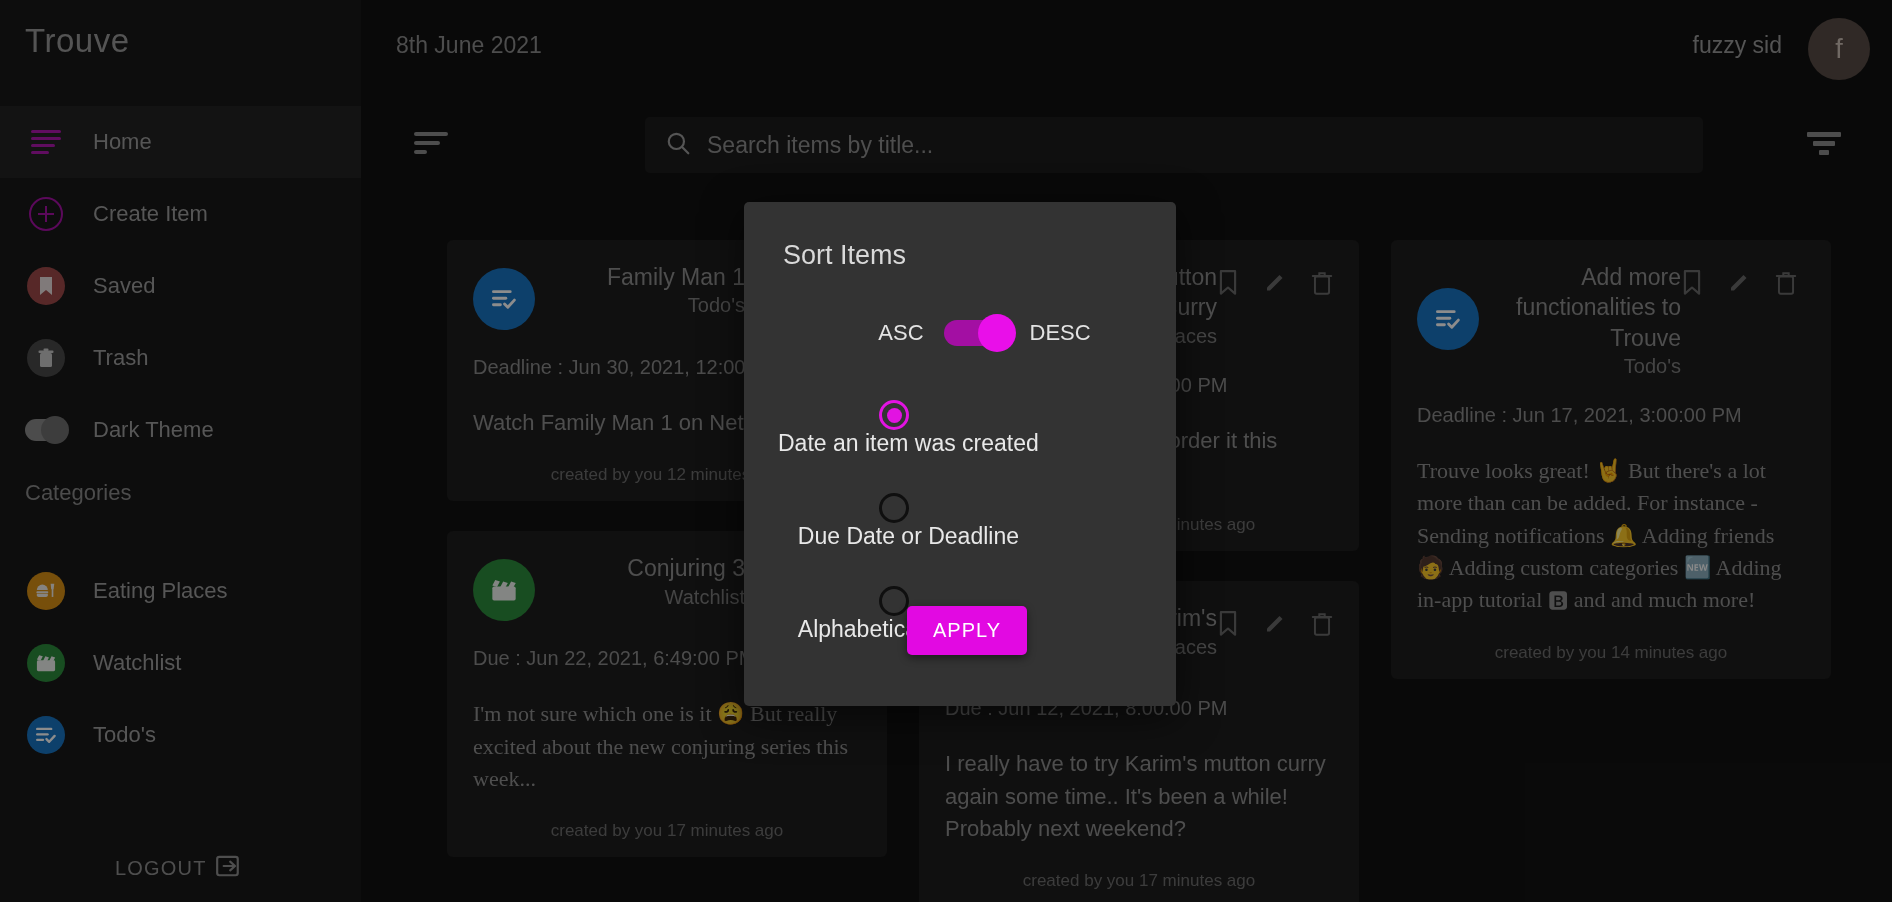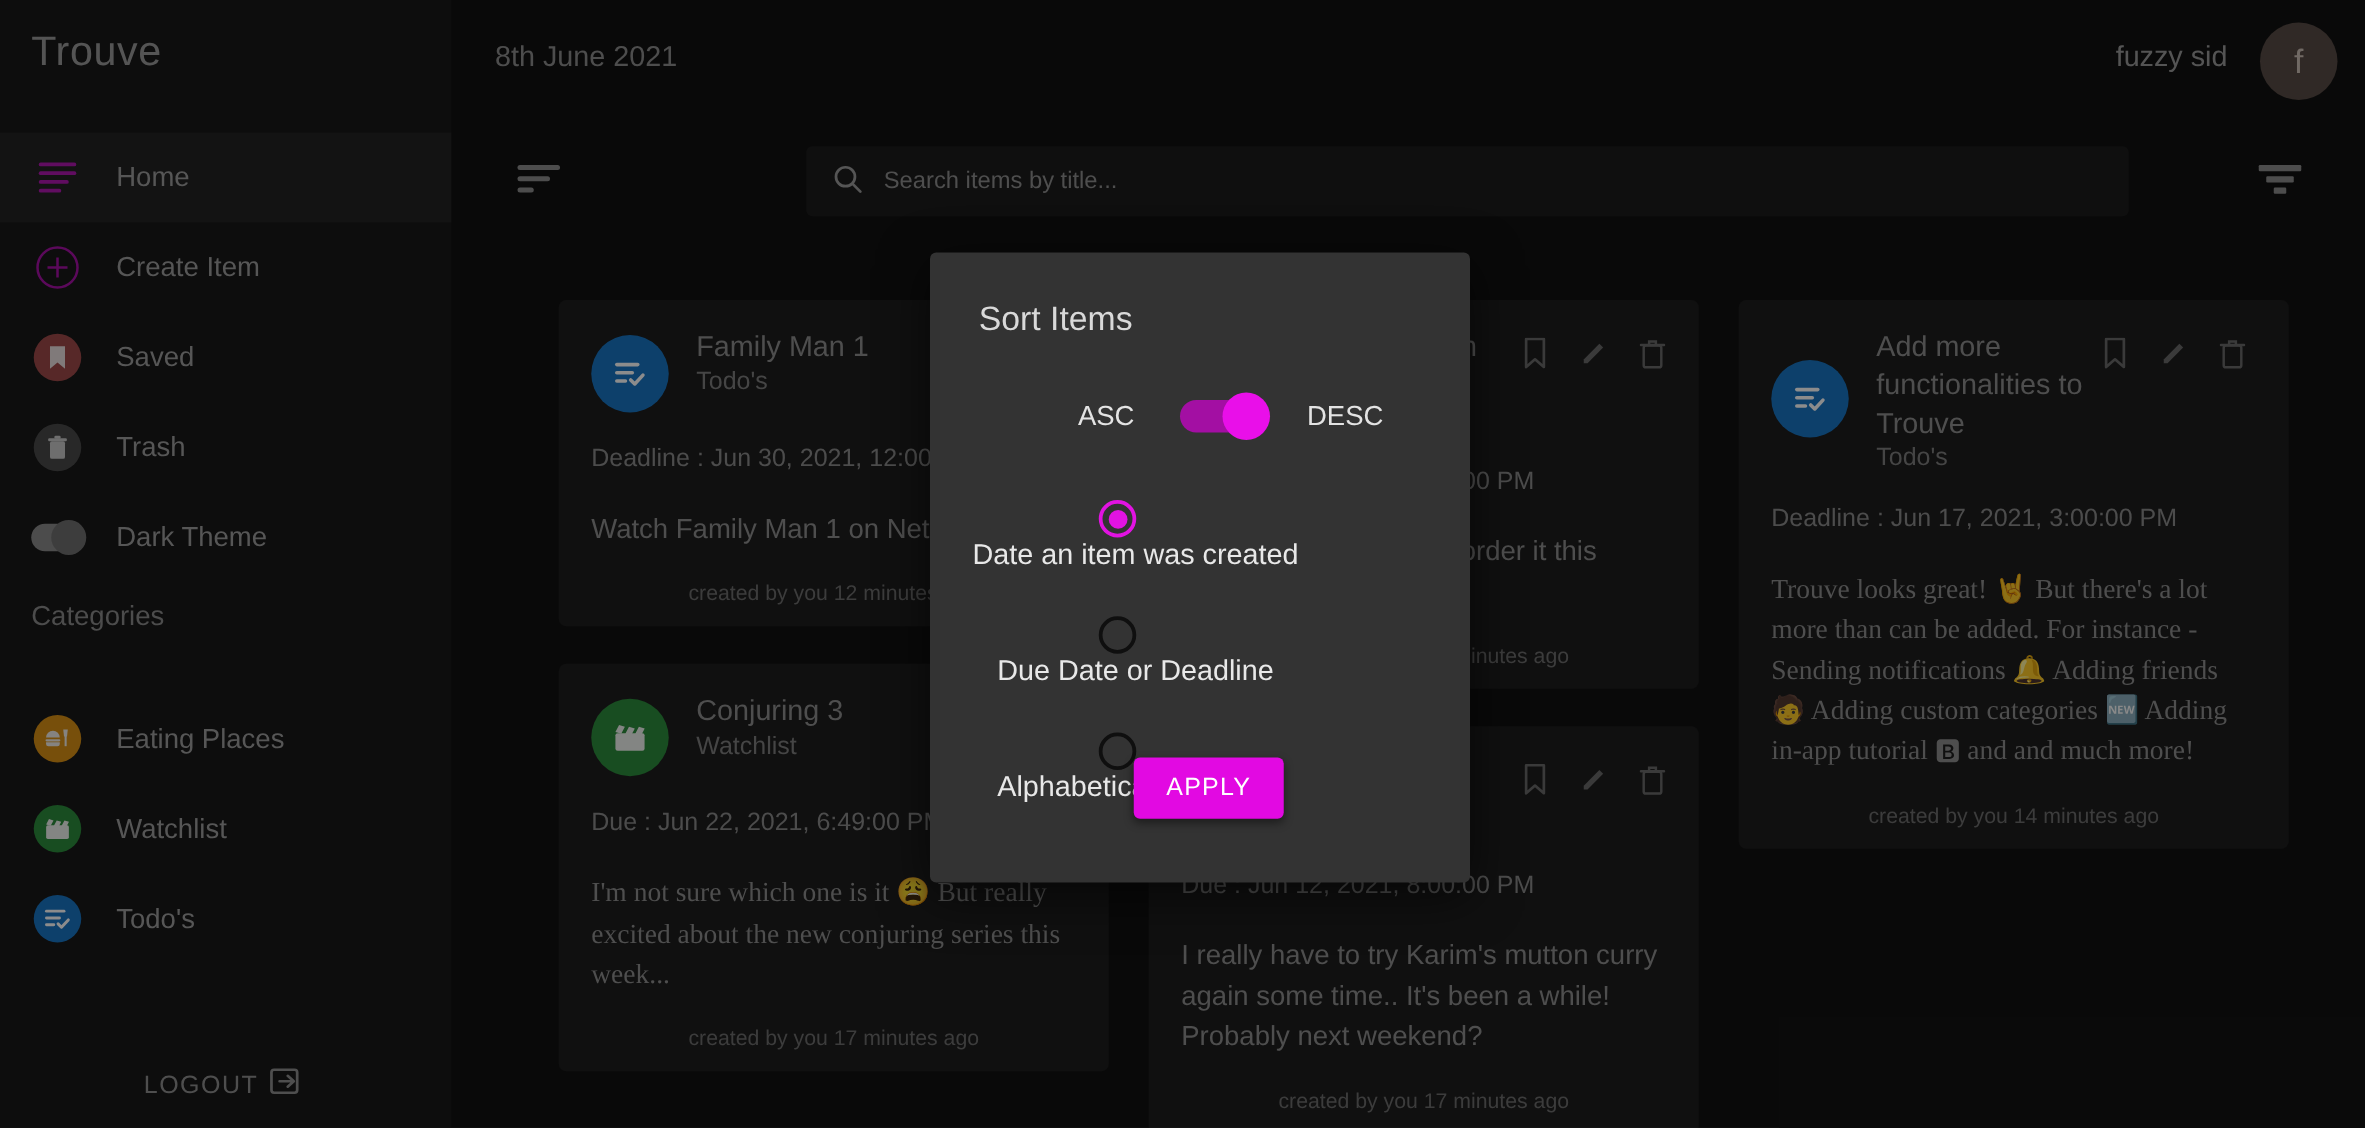--- a/index.html
+++ b/index.html
@@ -107,21 +107,21 @@
   .sort-toggle-btn i:nth-child(3){ width: 13px; }
 
   .searchbar {
     position: absolute; left: 645px; top: 117px;
     width: 1058px; height: 56px;
     background: #1d1d1d; border-radius: 5px;
     display: flex; align-items: center; padding-left: 20px;
   }
   .search-input {
     flex: 1; background: transparent; border: none; outline: none;
-    color: #c4b5fd; font-size: 19px; margin-left: 16px;
+    color: #c4b5fd; font-size: 23px; margin-left: 16px;
     font-family: "Liberation Sans", sans-serif;
   }
   .search-input::placeholder { color: #8e8e8e; }
 
   .filter-btn {
     position: absolute; left: 1804px; top: 128px;
     width: 40px; height: 34px; cursor: pointer;
   }
   .filter-btn i { display:block; height: 5px; background: #8d8d8d; margin: 4px auto; border-radius: 1px; }
   .filter-btn i:nth-child(1){ width: 34px; }
@@ -134,21 +134,21 @@
     width: 1420px;
     display: flex; gap: 32px;
   }
   .col { width: 440px; display: flex; flex-direction: column; gap: 30px; }
 
   .card {
     background: #1e1e1e; border-radius: 6px;
     padding: 22px 26px 16px 26px;
     position: relative;
   }
-  .card-top { display: flex; align-items: flex-start; }
+  .card-top { display: flex; align-items: flex-start; text-align: right; }
   .card-badge {
     width: 62px; height: 62px; border-radius: 50%;
     flex: 0 0 62px; margin-right: 22px; margin-top: 6px;
     display: flex; align-items: center; justify-content: center;
   }
   .card-titles { flex: 1; min-width: 0; }
   .card-title { font-size: 23px; color: #8e8e8e; line-height: 1.32; }
   .card-cat { font-size: 20px; color: #7e7e7e; margin-top: 2px; }
   .card-actions { display: flex; gap: 24px; padding-top: 8px; flex: 0 0 auto; }
   .act { cursor: pointer; opacity: .62; }
@@ -539,21 +539,21 @@
 
   <div class="overlay"></div>
 
   <div class="modal">
     <div class="modal-inner"></div>
   </div>
 
   <div style="position:absolute;z-index:12;left:744px;top:202px;width:481px;height:504px;pointer-events:none">
     <div style="position:absolute;left:39px;top:38px;font-size:27px;color:#d9d9d9;pointer-events:auto">Sort Items</div>
 
-    <div style="position:absolute;left:0;top:118px;width:100%;display:flex;align-items:center;justify-content:center;gap:36px;pointer-events:auto">
+    <div style="position:absolute;left:0;top:118px;width:100%;display:flex;align-items:center;justify-content:center;gap:20px;pointer-events:auto">
       <span class="ad-label">ASC</span>
       <span class="sw-track">
           <span class="sw-knob"></span>
         </span>
       <span class="ad-label">DESC</span>
     </div>
 
     <div style="position:absolute;left:34px;top:198px;pointer-events:auto">
 
       <div class="radio-row">

